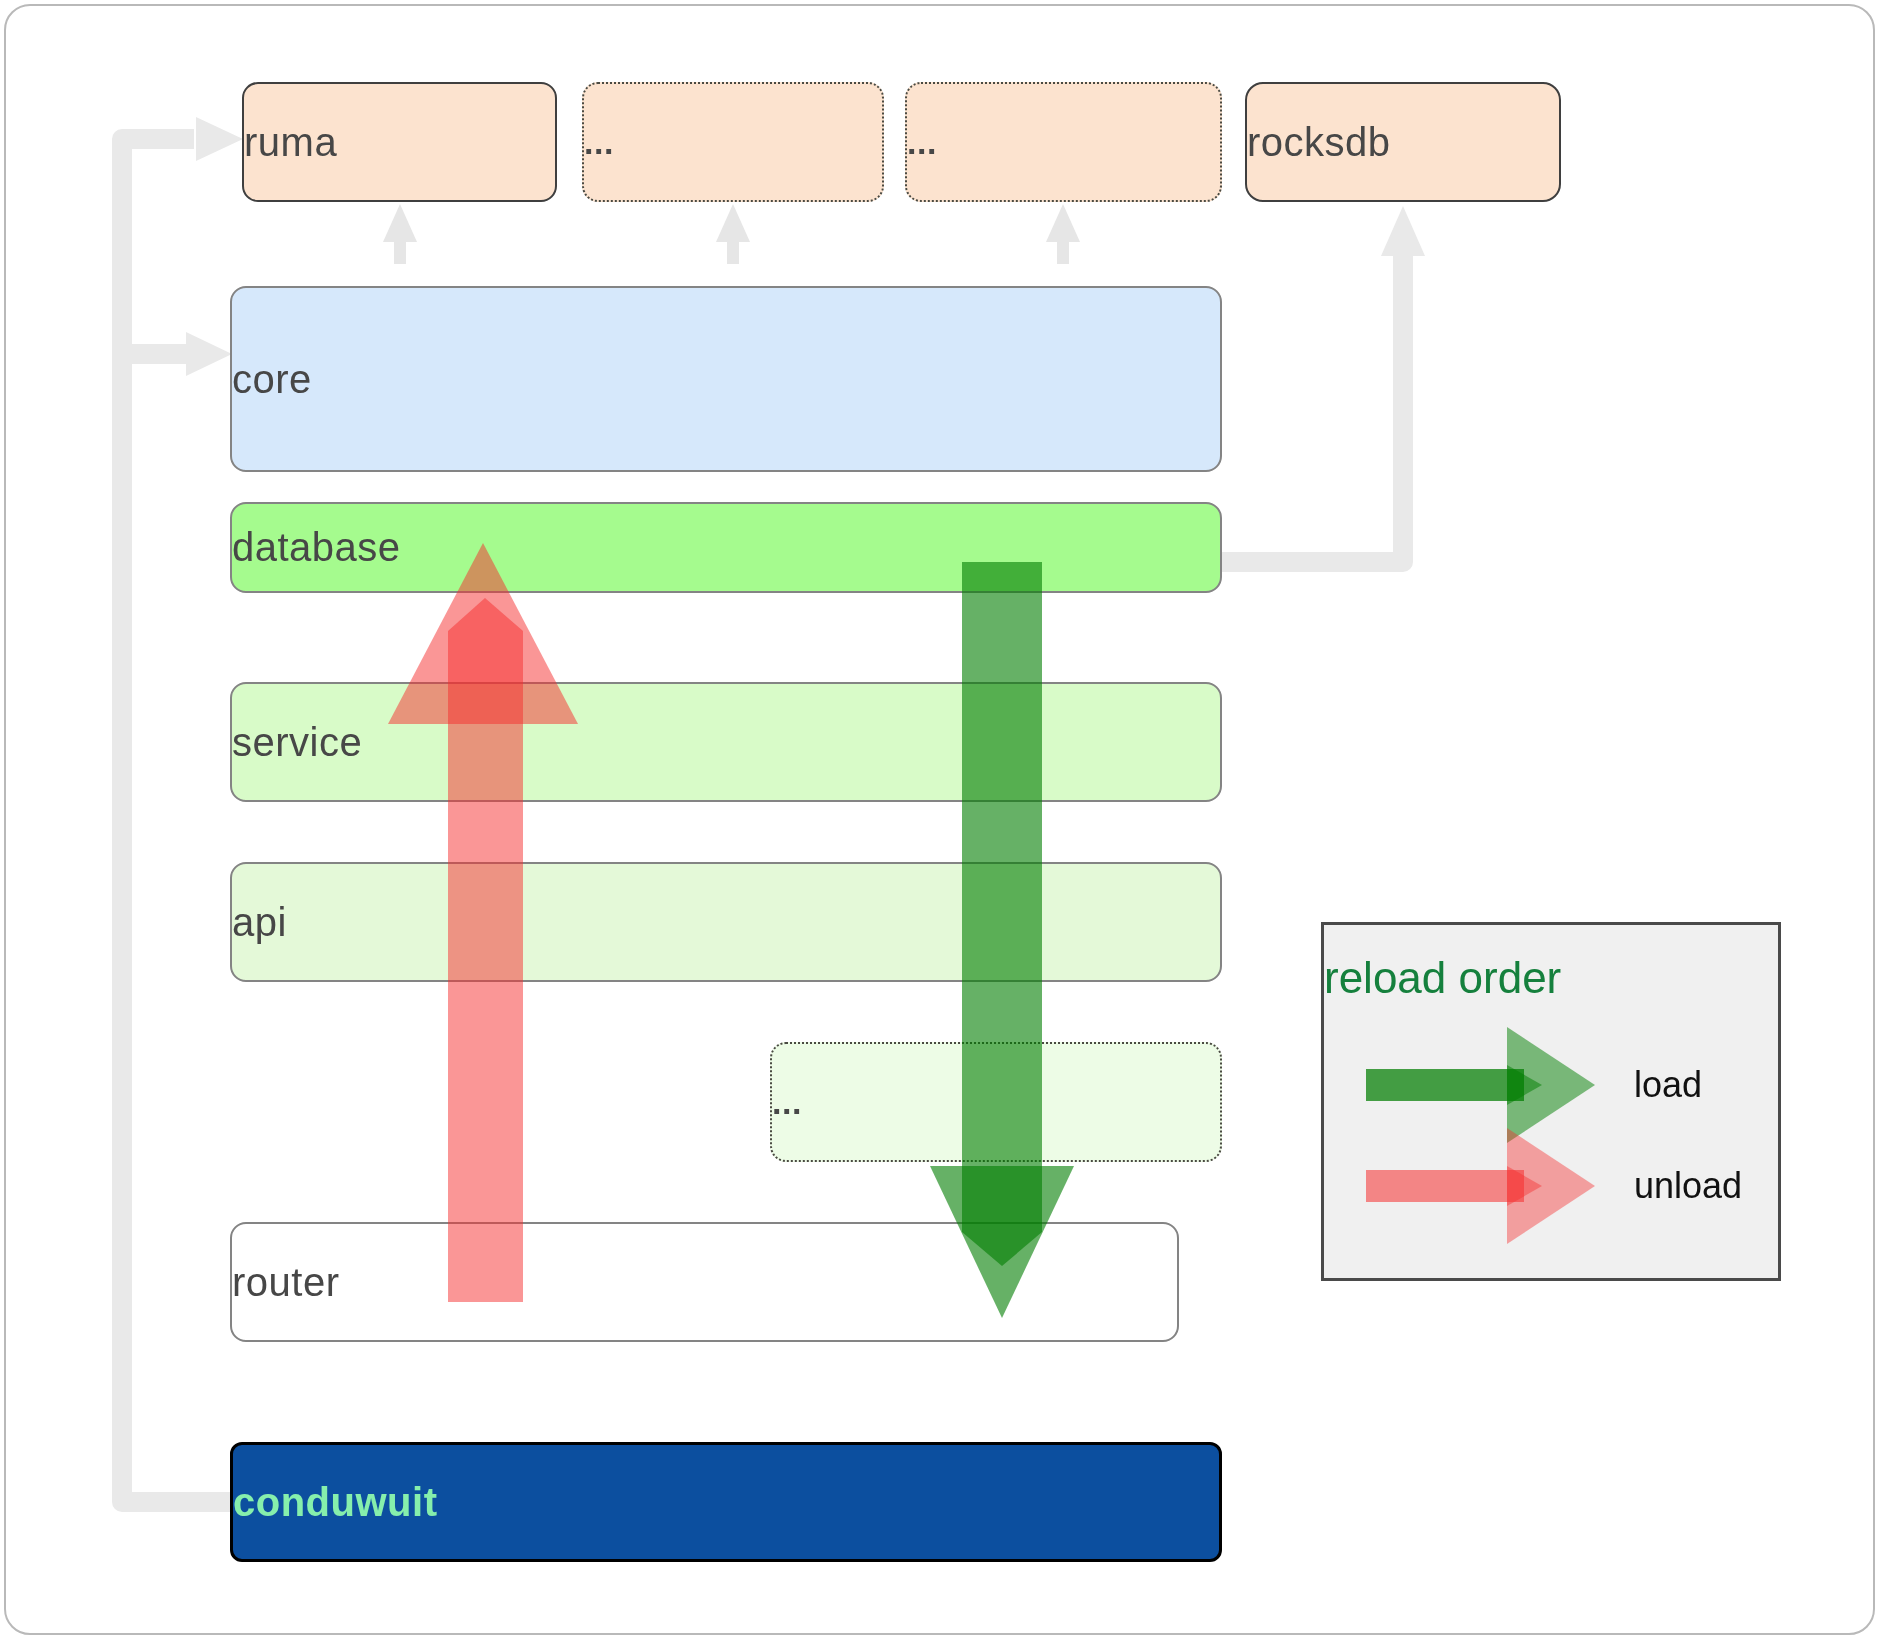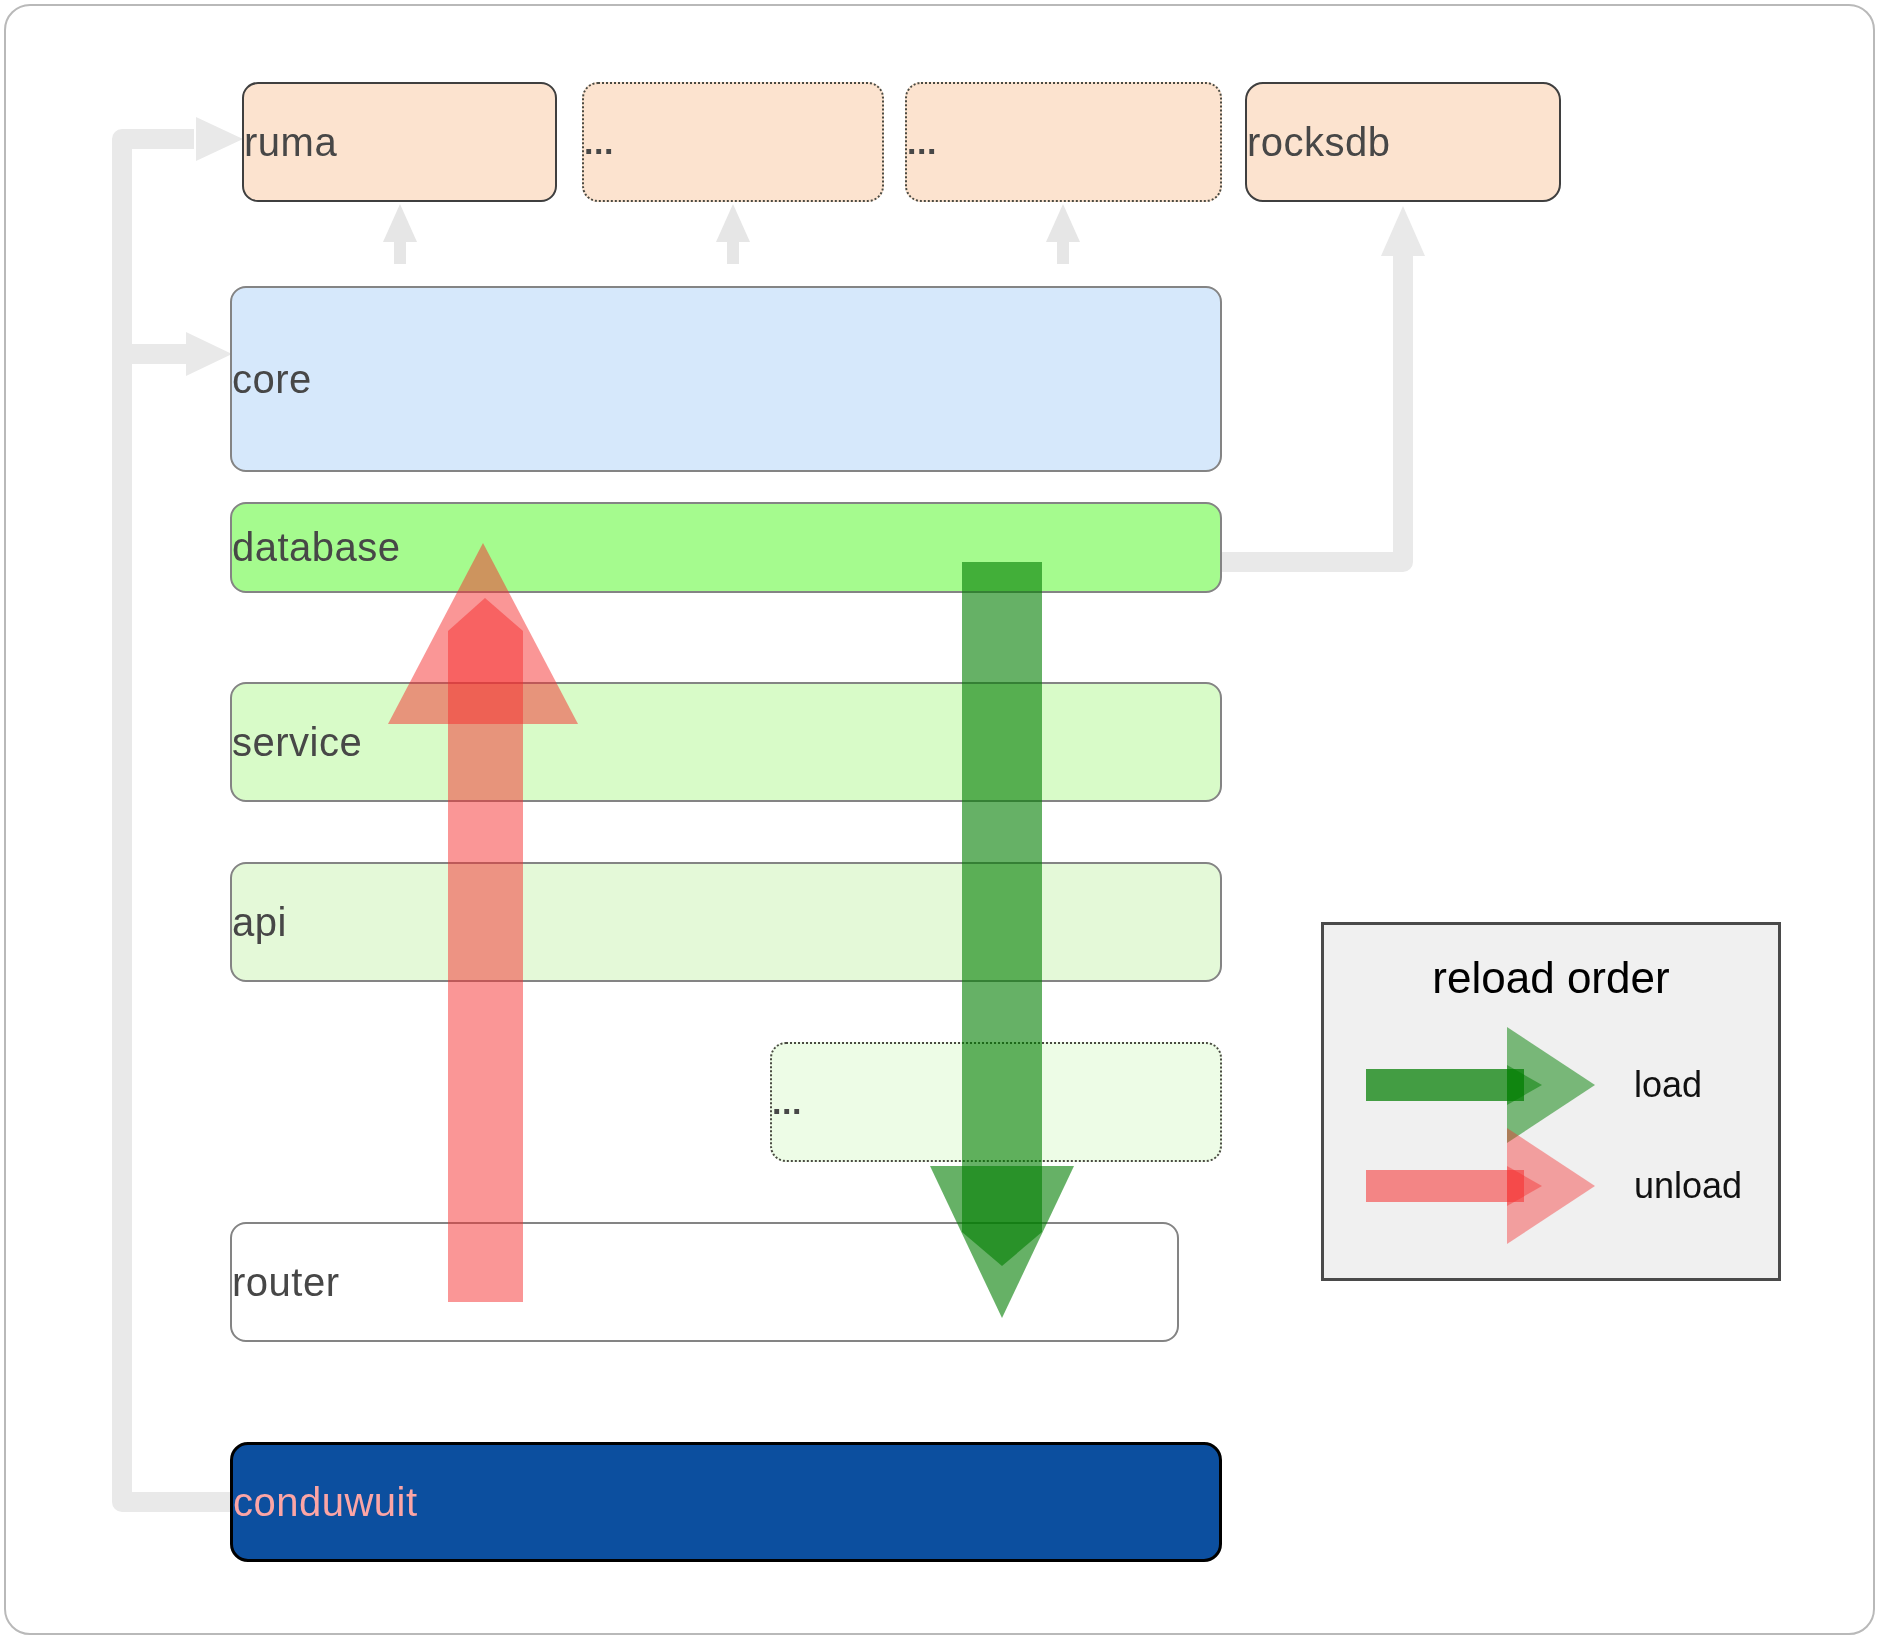--- a/index.html
+++ b/index.html
@@ -22,21 +22,21 @@
   .dotted{border:2px dotted #4a4a42;}
   .gray-border{border:2px solid #848484;}
   .peach{background:#fce3cf;}
   .blue{background:#d6e8fb;margin-top:24px;}
   .db-green{background:#a5fb8e;}
   .svc-green{background:#d8fbc8;}
   .api-green{background:#e4f9d8;}
   .admin-green{background:#edfce6;}
   .white-fill{background:#ffffff;}
   .conduwuit{
-    background:#0c4f9f;border:3px solid #000000;color:#fca5a5;border-radius:18px;
+    background:#0c4f9f;border:3px solid #000000;color:#86efac;border-radius:12px;font-weight:bold;
   }
   .dots-label{font-weight:bold;font-size:34px;}
   
   .n-ruma{left:242px;top:82px;width:315px;height:120px;}
   .n-depa{left:582px;top:82px;width:302px;height:120px;}
   .n-depb{left:905px;top:82px;width:317px;height:120px;}
   .n-rocksdb{left:1245px;top:82px;width:316px;height:120px;border-radius:18px;}
   .n-core{left:230px;top:262px;width:992px;height:186px;}
   .n-database{left:230px;top:502px;width:992px;height:91px;}
   .n-service{left:230px;top:682px;width:992px;height:120px;}
@@ -44,22 +44,22 @@
   .n-admin{left:230px;top:1042px;width:450px;height:120px;}
   .n-workers{left:770px;top:1042px;width:452px;height:120px;}
   .n-router{left:230px;top:1222px;width:949px;height:120px;}
   .n-conduwuit{left:230px;top:1442px;width:992px;height:120px;font-size:40px;}
   
   .legend{
     position:absolute;left:1321px;top:922px;width:460px;height:359px;
     background:#f0f0f0;border:3px solid #4a4a4a;box-sizing:border-box;z-index:2;
   }
   .legend-title{
-    position:absolute;left:0;top:28px;width:100%;text-align:center;
-    font-size:44px;color:#000000;
+    position:absolute;left:0;top:28px;width:100%;
+    font-size:44px;color:#15803d;
   }
   .legend-arrow{position:absolute;left:40px;width:240px;height:120px;}
   .legend-arrow.g{top:100px;}
   .legend-arrow.r{top:201px;}
   .legend-item-label{
     position:absolute;left:310px;transform:translateY(-50%);
     font-size:36px;color:#111111;white-space:nowrap;
   }
   .legend-item-label.g{top:160px;}
   .legend-item-label.r{top:261px;}

